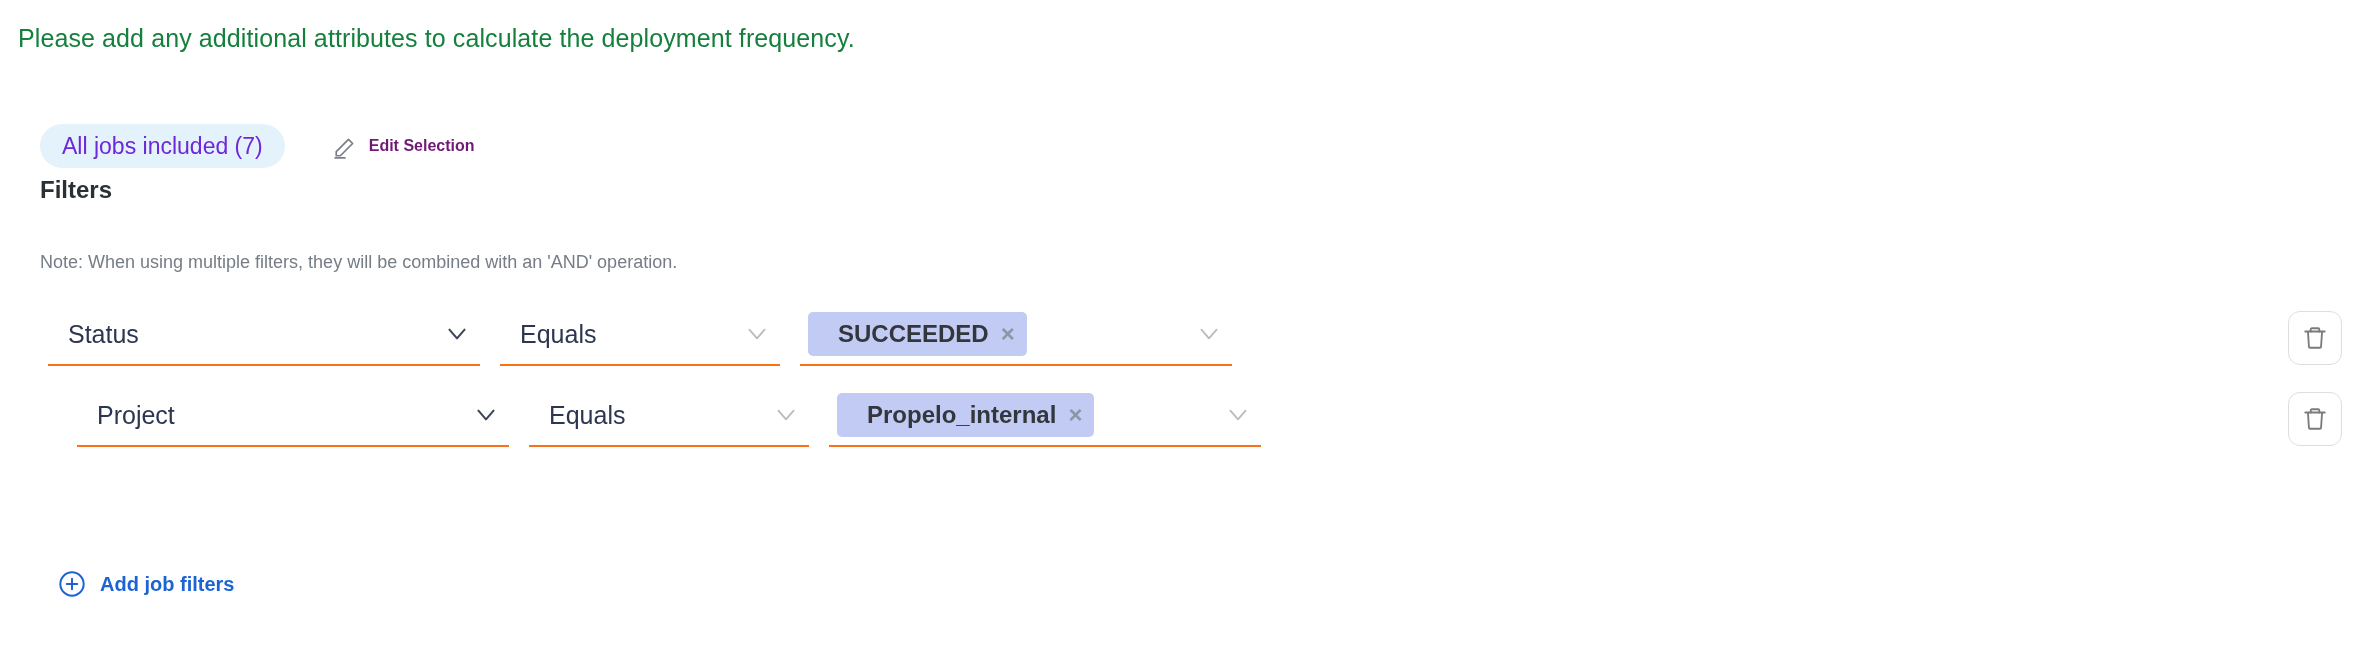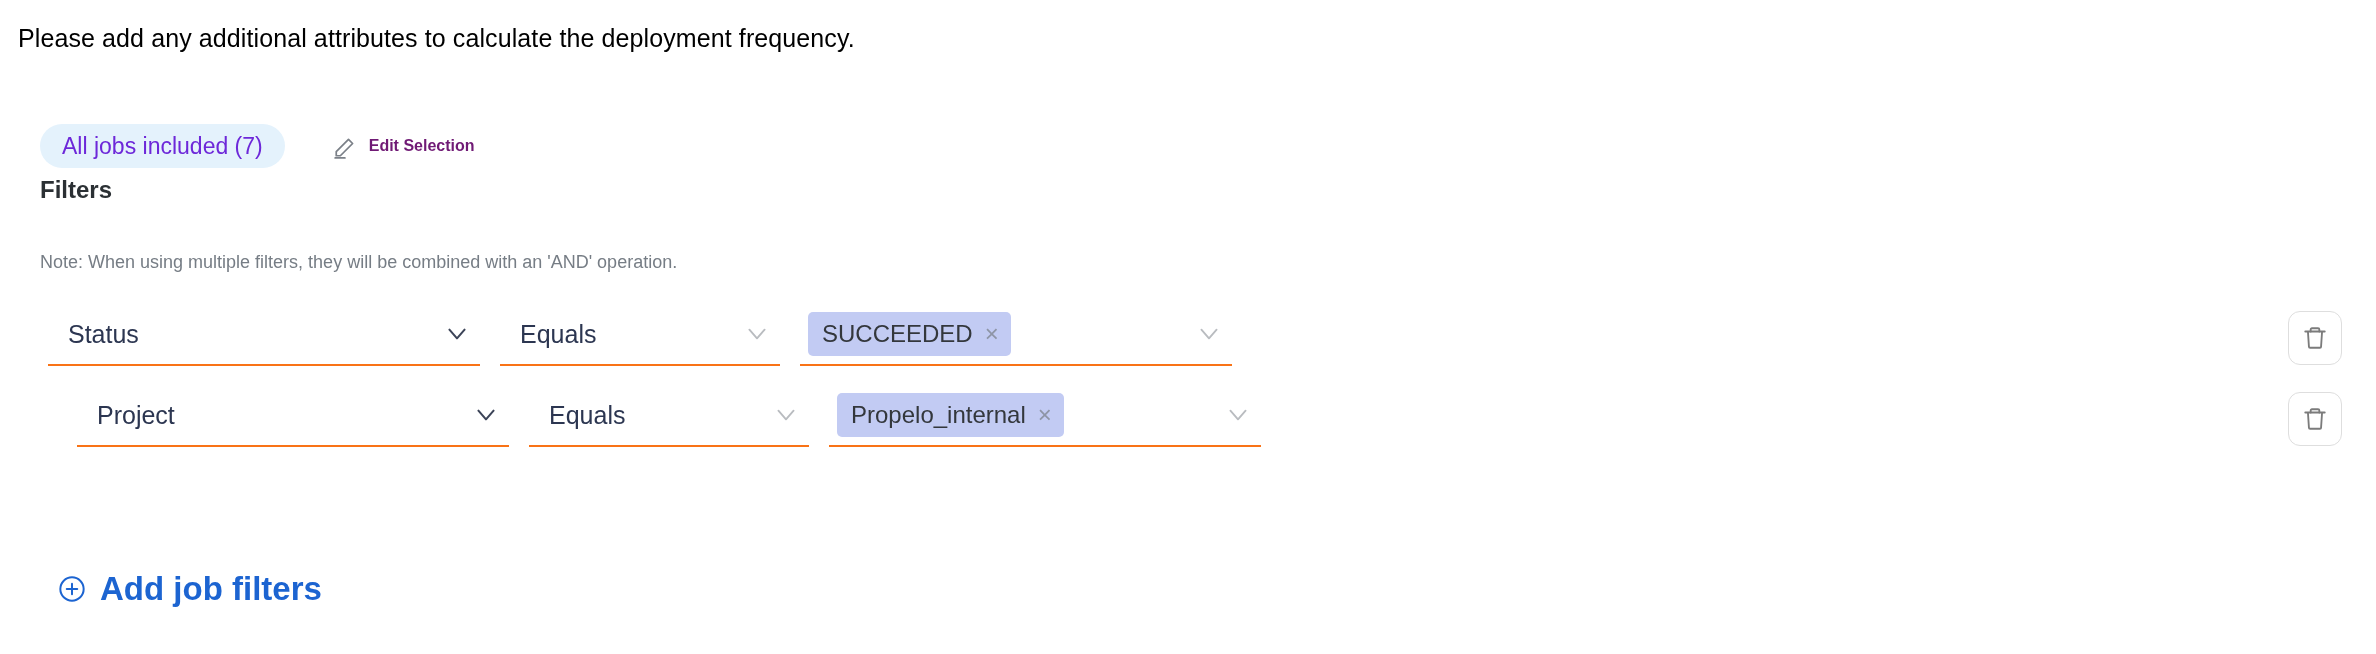--- a/index.html
+++ b/index.html
@@ -20,21 +20,21 @@
     overflow: hidden;
   }
 
   
   .intro {
     position: absolute;
     left: 18px;
     top: 22px;
     font-size: 25px;
     line-height: 32px;
-    color: #000000;
+    color: #15803d;
     letter-spacing: 0.1px;
     white-space: nowrap;
   }
 
   
   .sel-row {
     position: absolute;
     left: 40px;
     top: 124px;
     display: flex;
@@ -137,26 +137,27 @@
   .chev.dark  { color: #3c4458; }
   .chev.light { color: #b9bcc0; }
 
   
   .chip {
     background: #c2cbf3;
     border-radius: 5px;
     height: 44px;
     display: inline-flex;
     align-items: center;
-    padding: 0 12px 0 14px;
+    padding: 0 12px 0 30px;
     margin-left: 8px;
     font-size: 24px;
     color: #33373c;
     white-space: nowrap;
     flex: 0 0 auto;
+    font-weight: bold;
   }
   .chip-x {
     margin-left: 12px;
     font-size: 24px;
     color: #8e95a6;
     line-height: 1;
     cursor: pointer;
   }
   .chip-spacer { flex: 1 1 auto; }
 
@@ -187,21 +188,21 @@
     cursor: pointer;
   }
   .plus-icon {
     width: 28px;
     height: 28px;
     color: #1c64d1;
     margin-right: 14px;
     flex: 0 0 auto;
   }
   .add-link-label {
-    font-size: 33px;
+    font-size: 20px;
     color: #1c64d1;
     font-weight: 600;
     white-space: nowrap;
   }
 </style>
 </head>
 <body>
 
 <div class="page">
 

